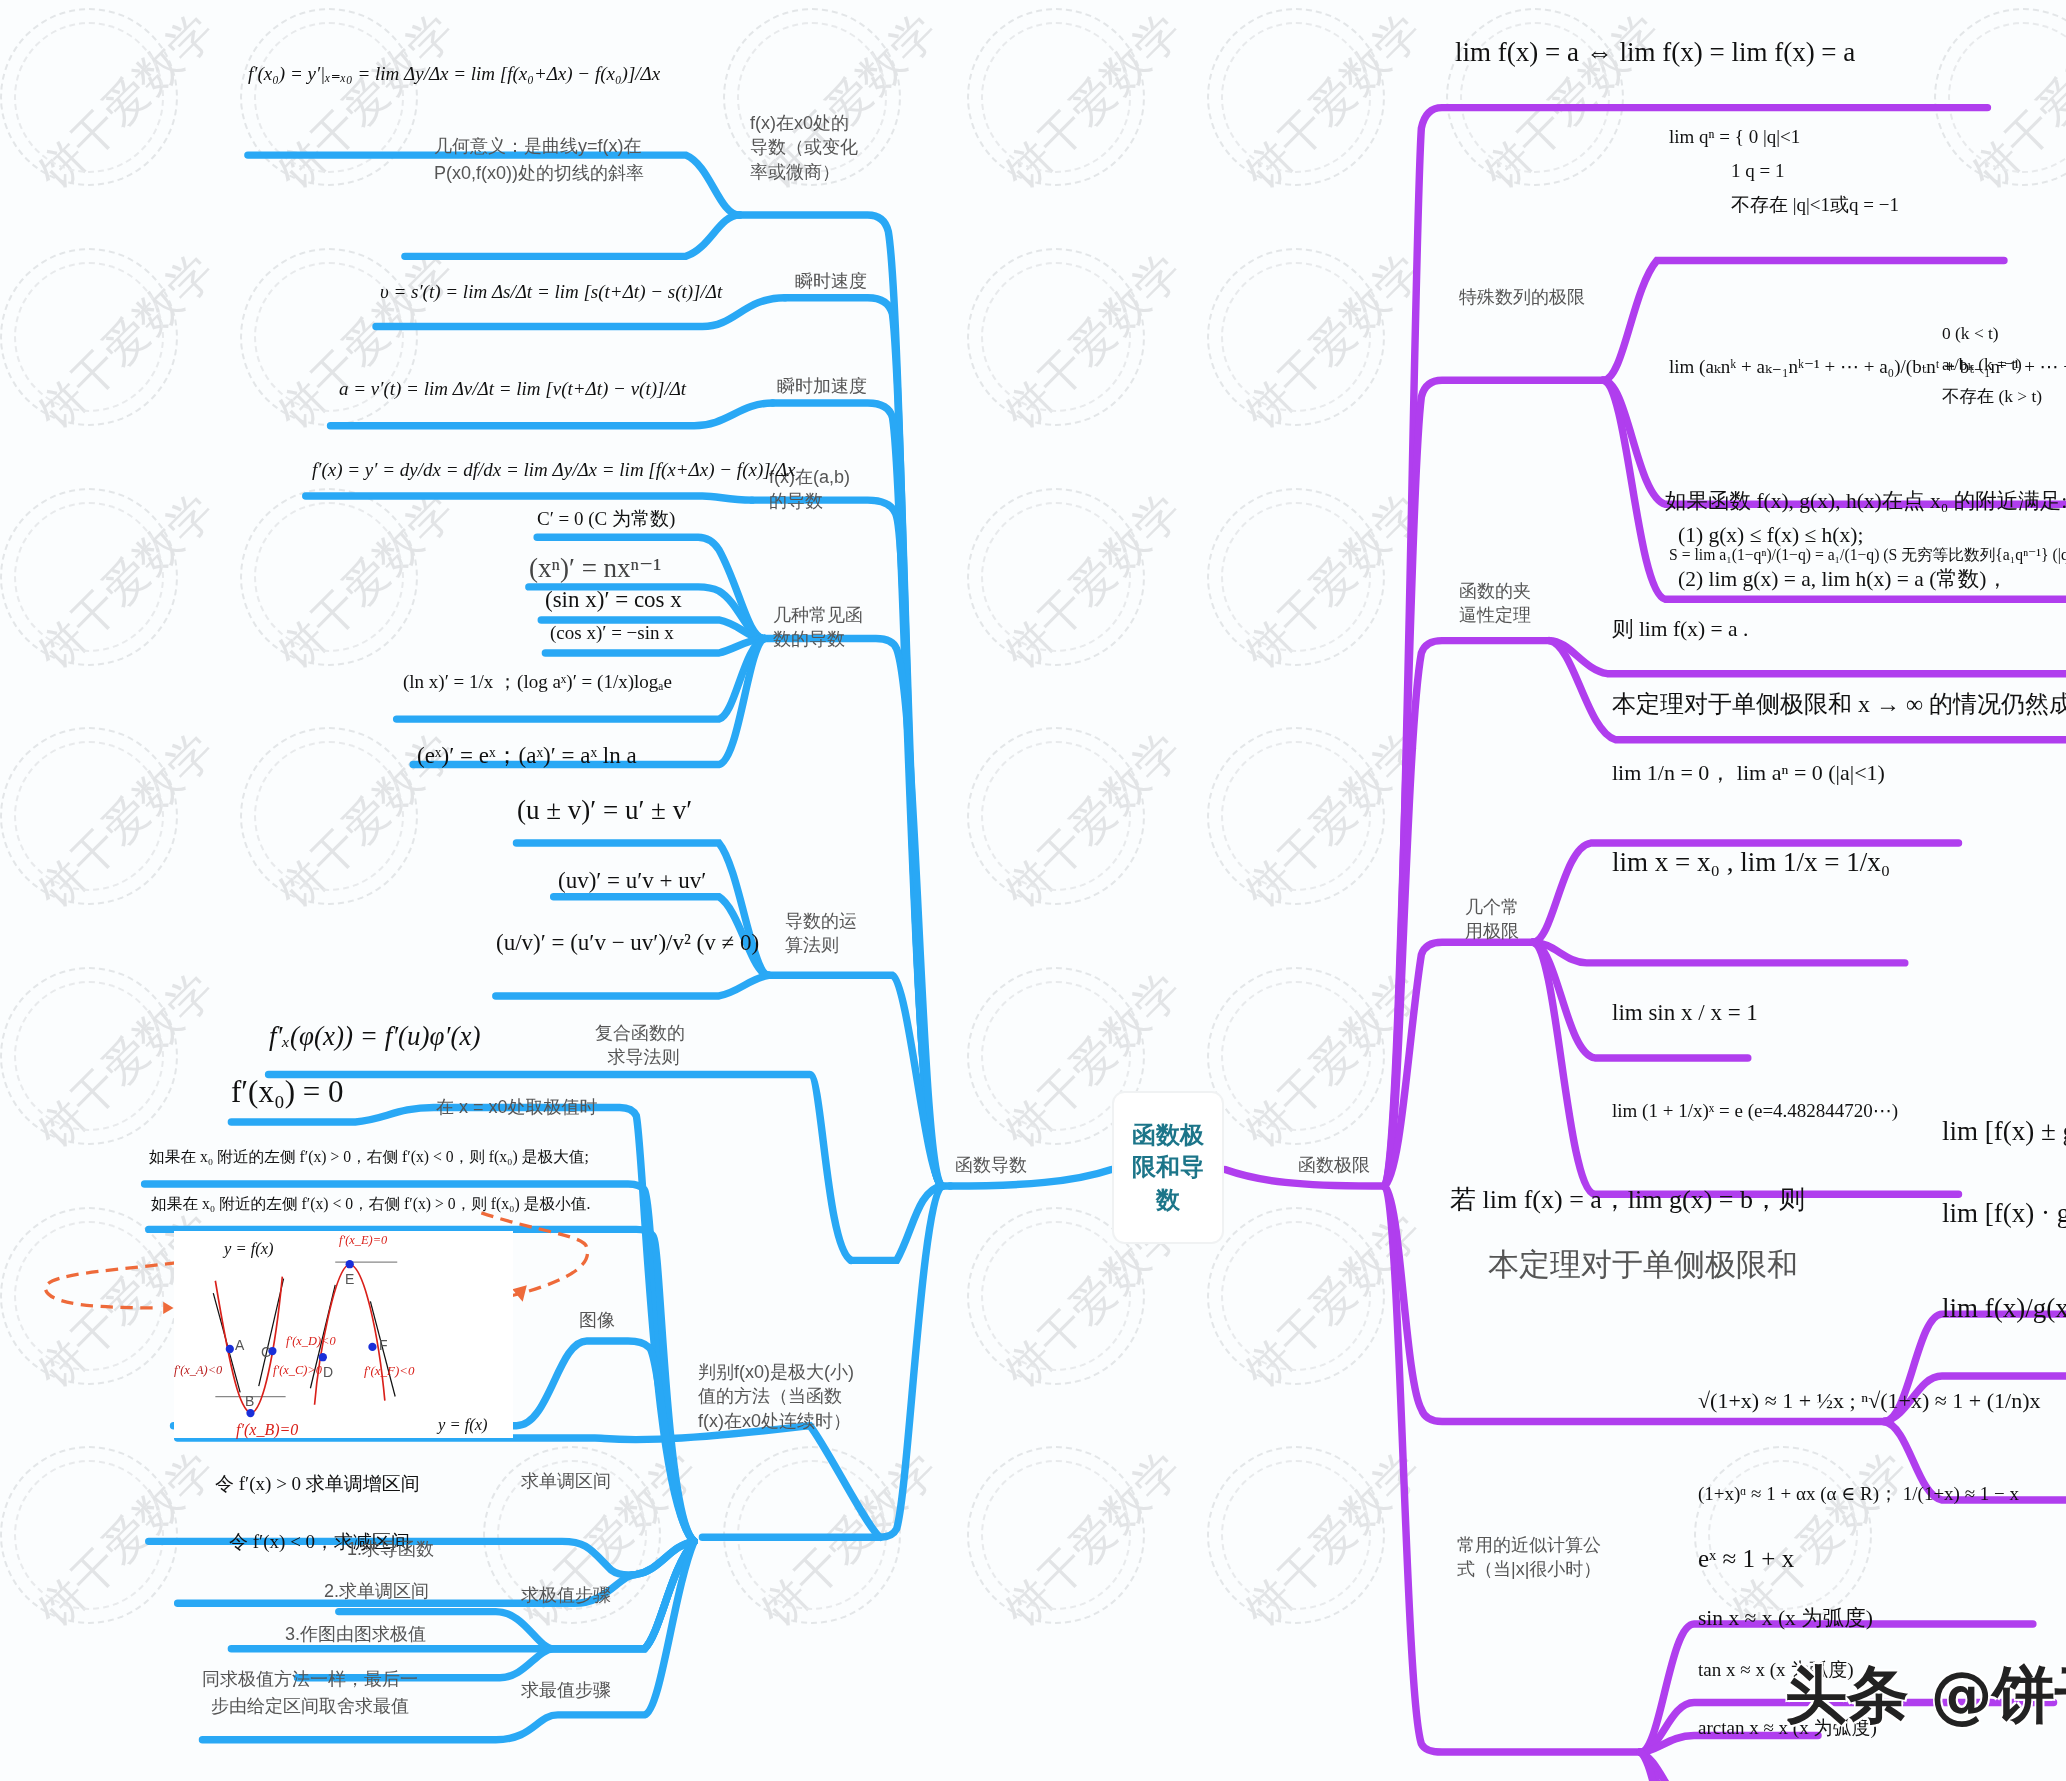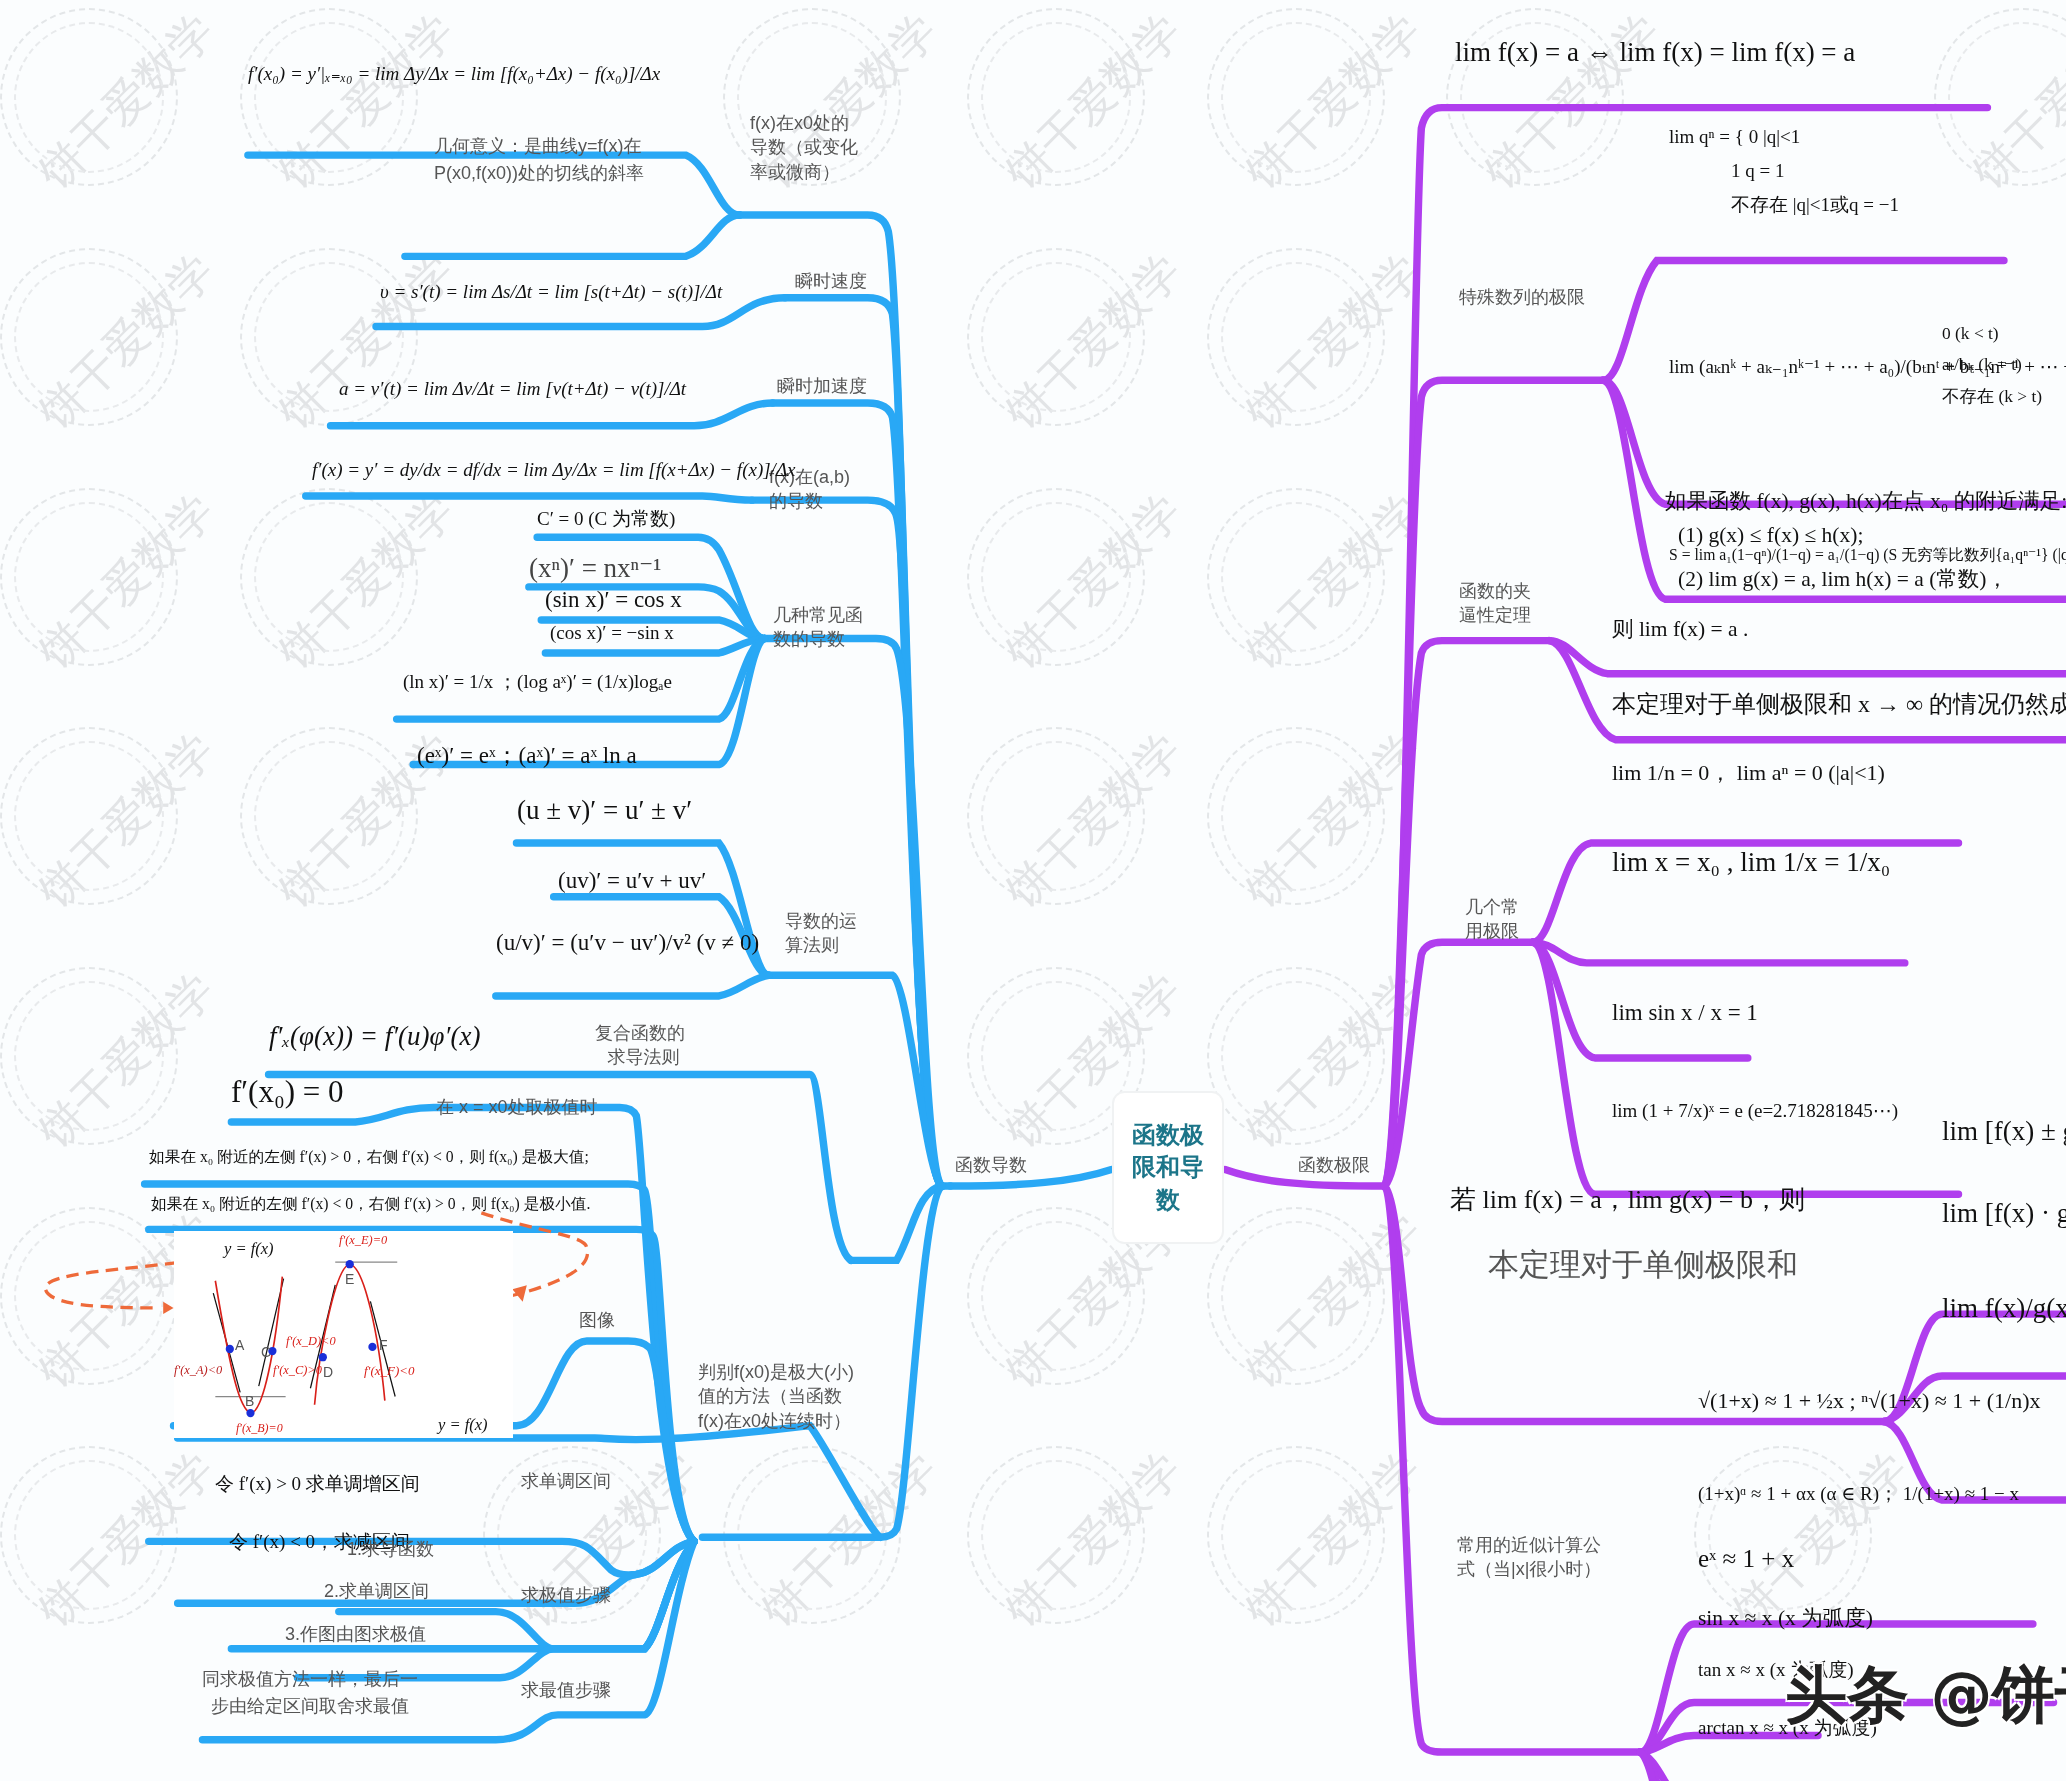--- a/index.html
+++ b/index.html
@@ -314,21 +314,21 @@
     </svg>
     <div class="f s1" style="left:50px;top:8.3px;font-size:16.5px">y = f(x)</div>
     <div class="f s1" style="left:264px;top:184px;font-size:16.5px">y = f(x)</div>
     <div class="label" style="left:61px;top:105px;font-size:14px">A</div>
     <div class="label" style="left:71px;top:161px;font-size:14px">B</div>
     <div class="label" style="left:87px;top:112px;font-size:14px">C</div>
     <div class="label" style="left:149px;top:132px;font-size:14px">D</div>
     <div class="label" style="left:171px;top:39px;font-size:14px">E</div>
     <div class="label" style="left:205px;top:105px;font-size:14px">F</div>
     <div class="f s1" style="left:0px;top:132px;font-size:12.4px;color:#b91c1c">f′(x_A)&lt;0</div>
-    <div class="f s1" style="left:62px;top:190px;font-size:12px;color:#d9201a">f′(x_B)=0</div>
+    <div class="f s1" style="left:62px;top:190px;font-size:16px;color:#d9201a">f′(x_B)=0</div>
     <div class="f s1" style="left:99px;top:132px;font-size:12.4px;color:#d9201a">f′(x_C)&gt;0</div>
     <div class="f s1" style="left:112px;top:103px;font-size:12.4px;color:#d9201a">f′(x_D)&lt;0</div>
     <div class="f s1" style="left:165px;top:2.1px;font-size:12.4px;color:#d9201a">f′(x_E)=0</div>
     <div class="f s1" style="left:190px;top:132px;font-size:13px;color:#d9201a">f′(x_F)&lt;0</div>
   </div>
 
   <div class="label sm" style="left:521px;top:1469px">求单调区间</div>
   <div class="f s1 up" style="left:215px;top:1471px">令 f′(x) &gt; 0  求单调增区间</div>
   <div class="f s1 up" style="left:229px;top:1529px">令 f′(x) &lt; 0，求减区间</div>
 
@@ -367,21 +367,21 @@
   <div class="f s2 up" style="left:1612px;top:614px;font-size:21.5px">则 lim f(x) = a .</div>
   <div class="f s2 up" style="left:1612px;top:688px;font-size:24px">本定理对于单侧极限和 x → ∞ 的情况仍然成立.</div>
 
   <div class="label sm" style="left:1465px;top:895px">
     <div>几个常</div>
       <div>用极限</div>
   </div>
   <div class="f s2 up" style="left:1612px;top:758px;font-size:22px">lim 1/n = 0， lim aⁿ = 0  (|a|&lt;1)</div>
   <div class="f s3 up" style="left:1612px;top:847px">lim x = x₀ ,   lim 1/x = 1/x₀</div>
   <div class="f s2 up" style="left:1612px;top:1000px">lim sin x / x = 1</div>
-  <div class="f s1 up" style="left:1612px;top:1099px">lim (1 + 7/x)ˣ = e (e=2.718281845⋯)</div>
+  <div class="f s1 up" style="left:1612px;top:1099px">lim (1 + 1/x)ˣ = e (e=4.482844720⋯)</div>
 
   <div class="f s2 up" style="left:1450px;top:1182px;font-size:26px">若 lim f(x) = a，lim g(x) = b，则</div>
   <div class="label" style="left:1488px;top:1244px;font-size:31px">本定理对于单侧极限和</div>
   <div class="f s3 up" style="left:1942px;top:1116px">lim [f(x) ± g(x)] = a ± b</div>
   <div class="f s3 up" style="left:1942px;top:1198px">lim [f(x) · g(x)] = a · b</div>
   <div class="f s3 up" style="left:1942px;top:1293px">lim f(x)/g(x) = a/b (b ≠ 0)</div>
 
   <div class="label sm" style="left:1457px;top:1533px">
     <div>常用的近似计算公</div>
       <div>式（当|x|很小时）</div>

